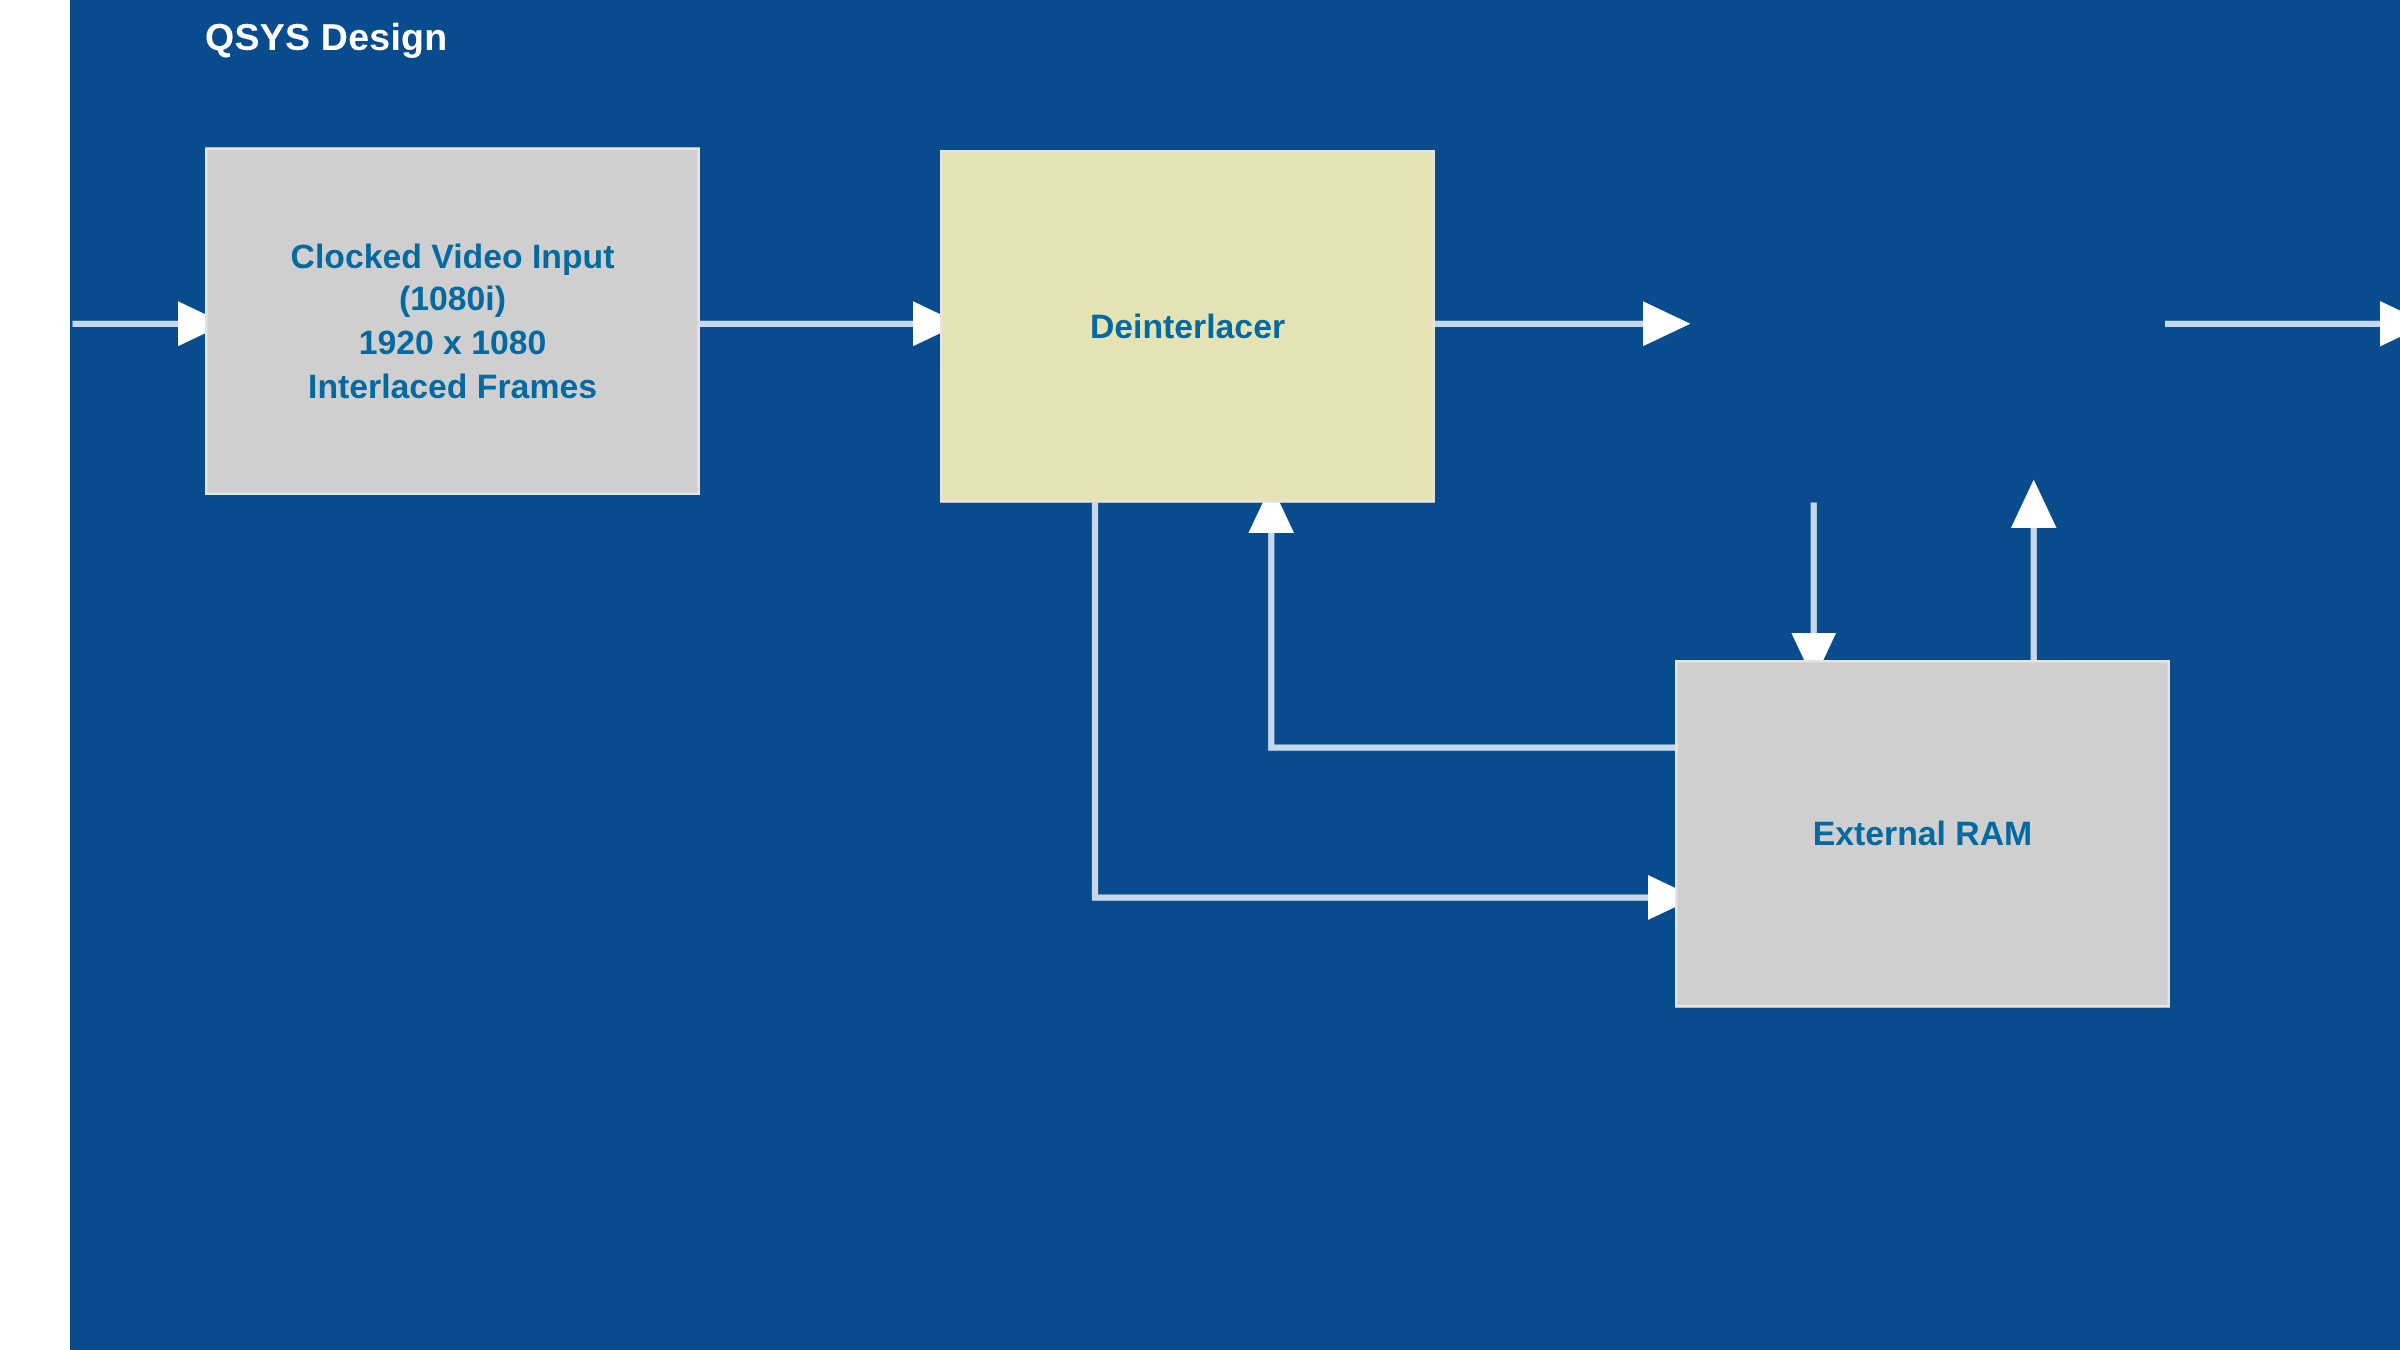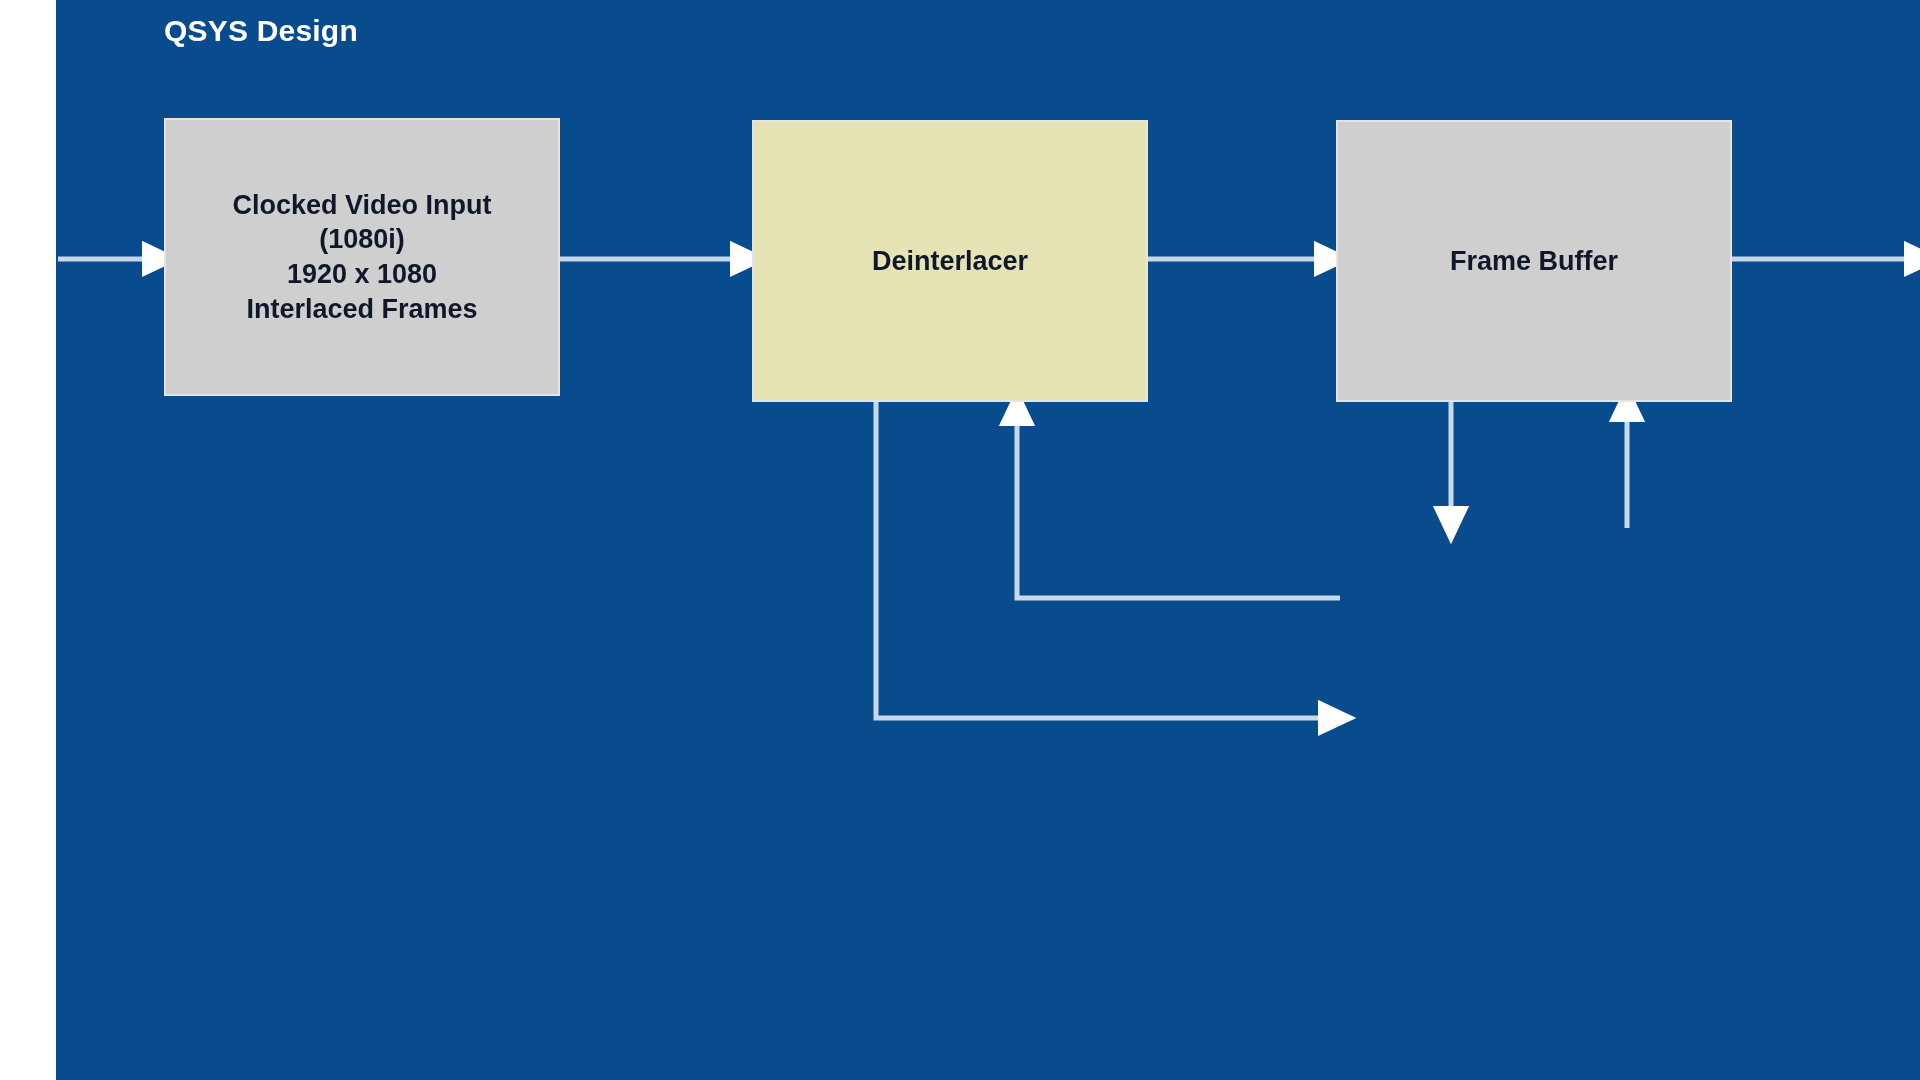--- a/index.html
+++ b/index.html
@@ -45,21 +45,21 @@
 
   
   .node {
     position: absolute;
     box-sizing: border-box;
     border: 2px solid #e8e3dc;
     display: flex;
     align-items: center;
     justify-content: center;
     text-align: center;
-    color: #0f172a;
+    color: #0369a1;
     font-size: 27px;
     font-weight: bold;
     line-height: 1.28;
     padding: 4px 8px;
   }
   .node .node-label { white-space: pre-line; }
 
   .node-gray { background: #cfcfcf; }
   .node-yellow { background: #e5e3b4; }
 
@@ -131,18 +131,18 @@
     <span class="node-label">Clocked Video Input
 (1080i)
 1920 x 1080
 Interlaced Frames</span>
   </div>
 
   <div id="node-deint" class="node node-yellow">
     <span class="node-label">Deinterlacer</span>
   </div>
 
-  <div id="node-fb" class="node node-gray">
-    <span class="node-label">Frame Buffer</span>
+
+  <div id="node-ram" class="node node-gray">
+    <span class="node-label">External RAM</span>
   </div>
-
 
 </div>
 
 </body></html>

